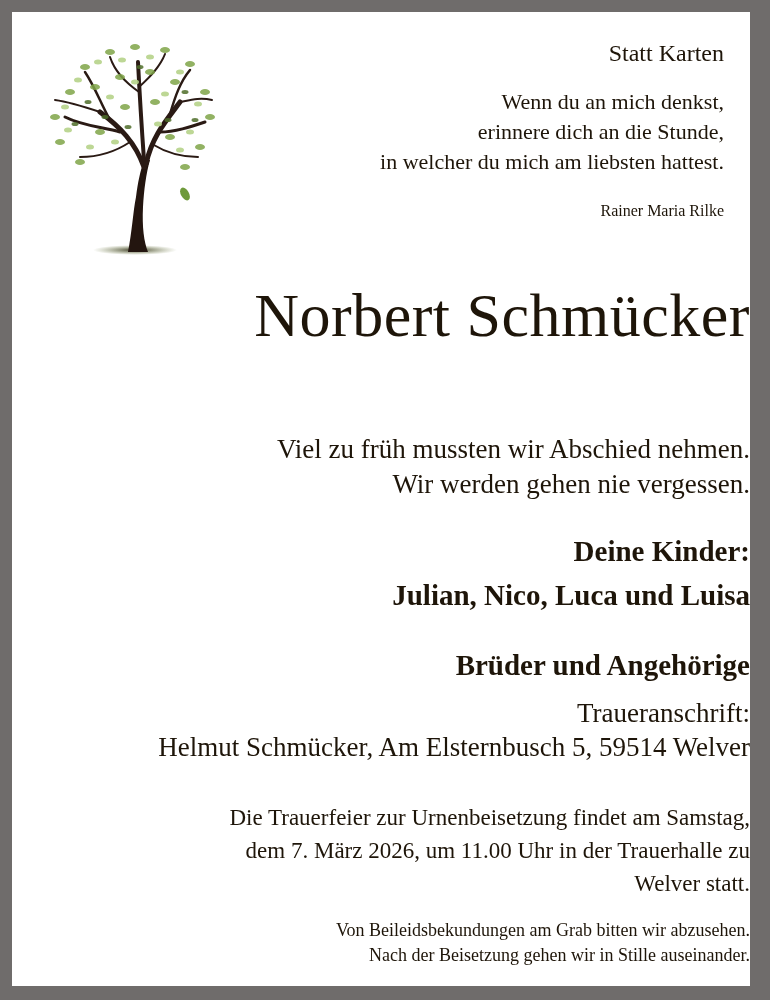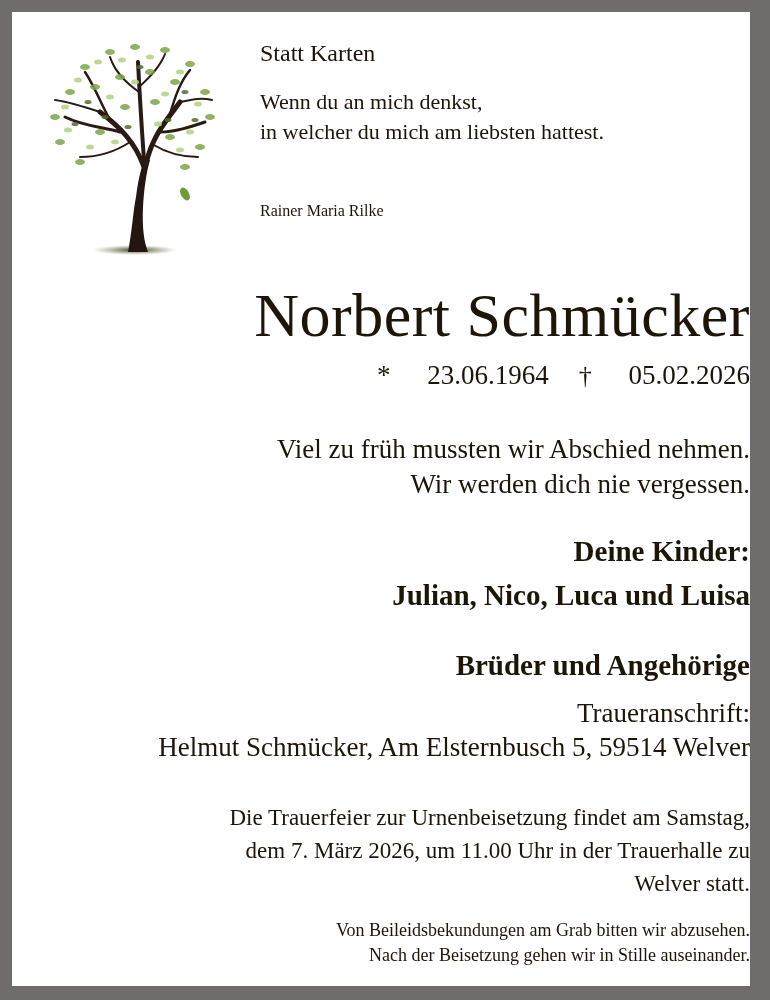--- a/index.html
+++ b/index.html
@@ -13,21 +13,21 @@
     position: absolute;
     left: 12px; top: 12px;
     width: 738px; height: 974px;
     background: #ffffff;
     font-family: "Liberation Serif", "DejaVu Serif", serif;
     color: #1e1509;
   }
   .abs { position: absolute; left: 0; right: 0; text-align: right; white-space: nowrap; }
   .tree { position: absolute; left: 28px; top: 20px; width: 180px; height: 225px; }
 
-  .quote-block { position: absolute; left: 248px; width: 440px; text-align: left; }
+  .quote-block { position: absolute; left: 272px; width: 440px; text-align: right; }
   .statt { top: 28px; font-size: 24px; }
   .quote { top: 75px; font-size: 22px; line-height: 30px; }
   .quote div { white-space: nowrap; }
   .author { top: 190px; font-size: 16px; }
 
   .name { top: 268px; font-size: 62px; letter-spacing: 0.5px; }
   .dates { top: 348px; font-size: 27px; }
   .dates span + span { margin-left: 30px; }
   .dagger { font-size: 26px; }
 
@@ -126,33 +126,31 @@
       <ellipse cx="128" cy="88" rx="3.5" ry="2"></ellipse>
         <ellipse cx="88" cy="95" rx="3.5" ry="2"></ellipse>
     </g>
 
     <ellipse cx="145" cy="162" rx="4" ry="7" transform="rotate(-30 145 162)" fill="#6e9a3a"></ellipse>
   </svg>
 
   <div class="quote-block statt">Statt Karten</div>
   <div class="quote-block quote">
     <div>Wenn du an mich denkst,</div>
+    <div>erinnere dich an die Stunde,</div>
     <div>in welcher du mich am liebsten hattest.</div>
   </div>
   <div class="quote-block author">Rainer Maria Rilke</div>
 
   <div class="abs name">Norbert Schmücker</div>
 
-  <div class="abs dates">
-    <span><span>*</span> <span>23.06.1964</span></span><span><span class="dagger">†</span> <span>05.02.2026</span></span>
-  </div>
 
   <div class="abs message">
     <div>Viel zu früh mussten wir Abschied nehmen.</div>
-    <div>Wir werden dich nie vergessen.</div>
+    <div>Wir werden gehen nie vergessen.</div>
   </div>
 
   <div class="abs family family-1">Deine Kinder:</div>
   <div class="abs family family-2">Julian, Nico, Luca und Luisa</div>
   <div class="abs family family-3">Brüder und Angehörige</div>
 
   <div class="abs addr-label">Traueranschrift:</div>
   <div class="abs addr">Helmut Schmücker, Am Elsternbusch 5, 59514 Welver</div>
 
   <div class="abs ceremony">

